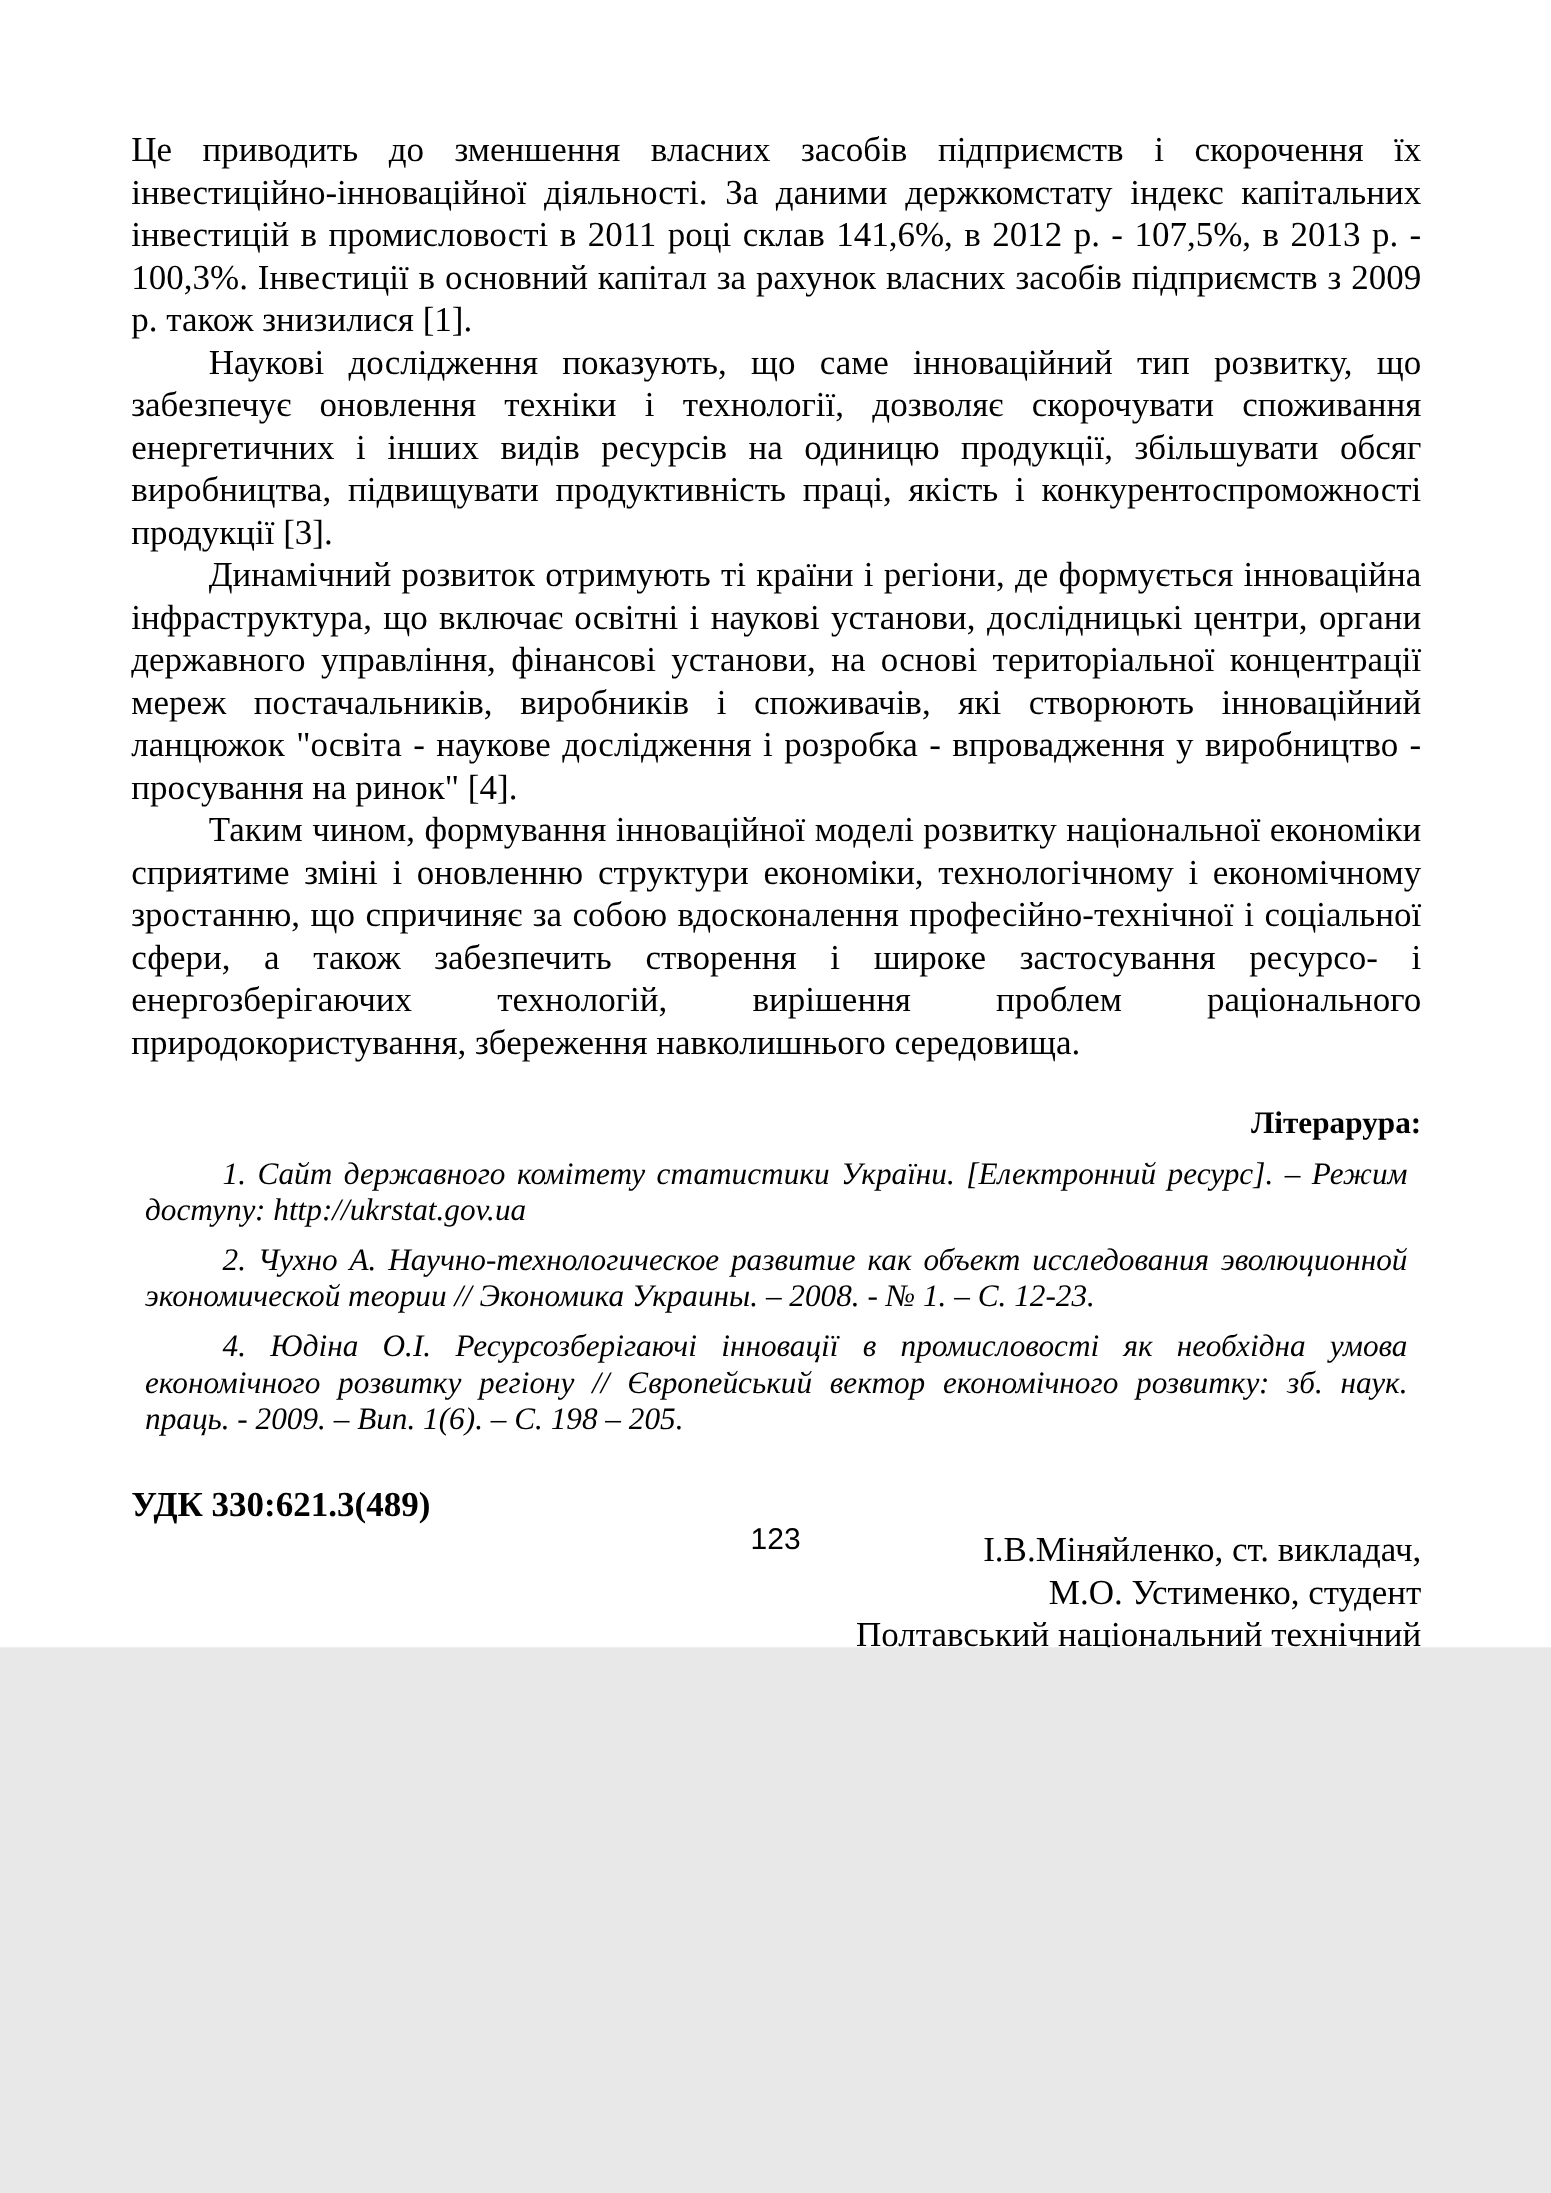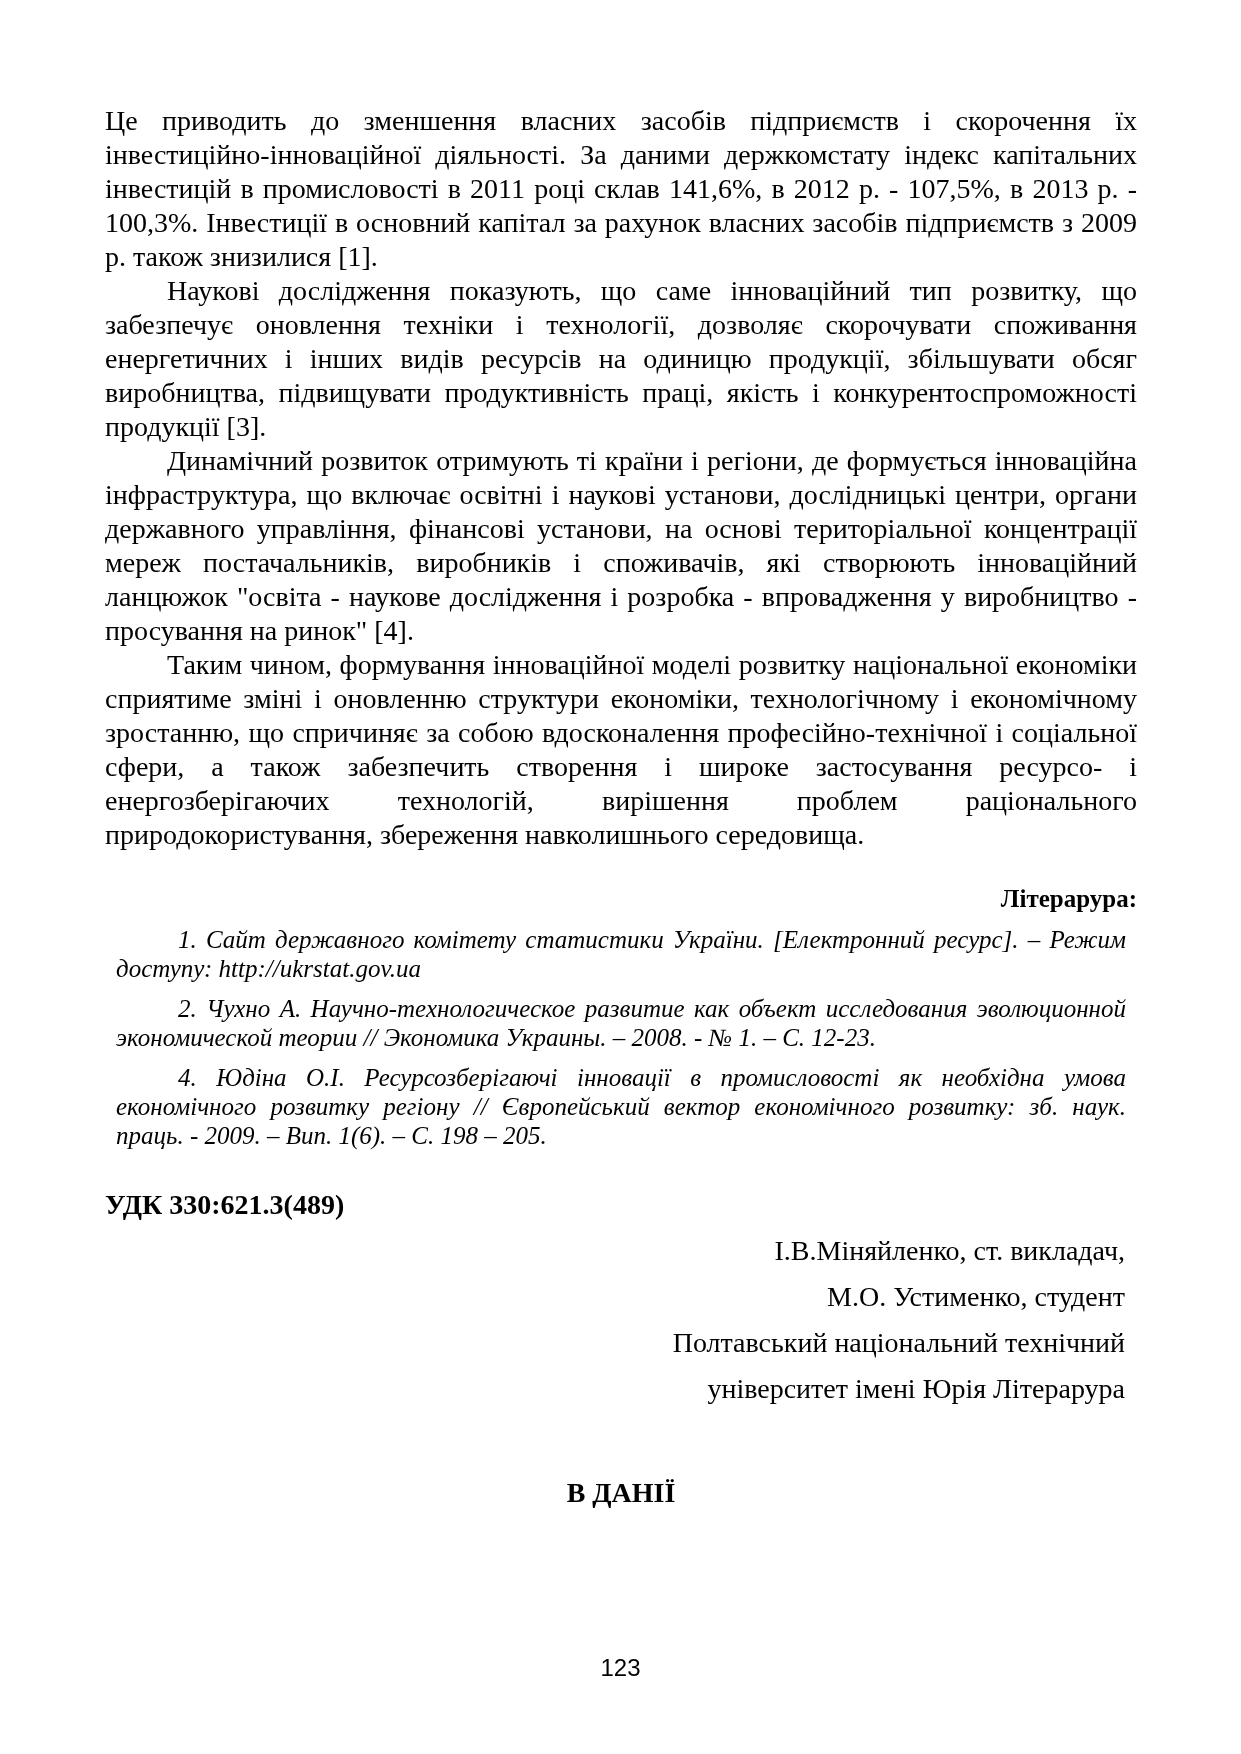--- a/index.html
+++ b/index.html
@@ -1,19 +1,19 @@
 <!DOCTYPE html>
 <html lang="uk"><head>
 <meta charset="utf-8">
 <style>
   html, body { margin: 0; padding: 0; background: #e8e8e8; }
   .page {
     position: relative;
     width: 1241px;
-    height: 1754px;
+    height: 1318px;
     margin: 0 auto;
     background: #ffffff;
     box-sizing: border-box;
     padding: 104px 104px 0 105px;
     font-family: "Liberation Serif", serif;
     color: #000000;
     overflow: hidden;
   }
   .para {
     margin: 0;
@@ -43,21 +43,21 @@
     font-size: 28px;
     line-height: 34px;
     font-weight: bold;
   }
   .authors {
     margin: 2px 0 0 0;
     text-align: right;
     font-size: 28px;
     line-height: 34px;
   }
-  .authors p { margin: 12px; }
+  .authors p { margin: 0; }
   .title {
     margin: 34px 0 0 0;
     text-align: center;
     font-size: 28px;
     line-height: 35px;
     font-weight: bold;
   }
   .intro { margin-top: 36px; }
   .page-number {
     position: absolute;

